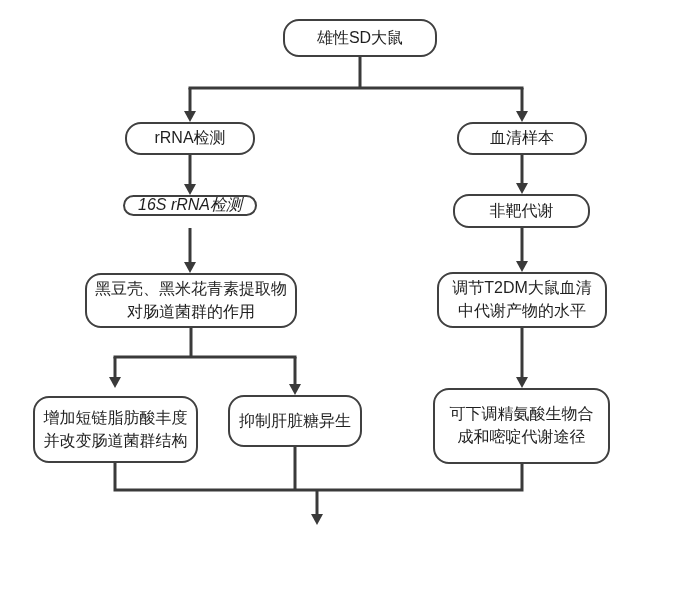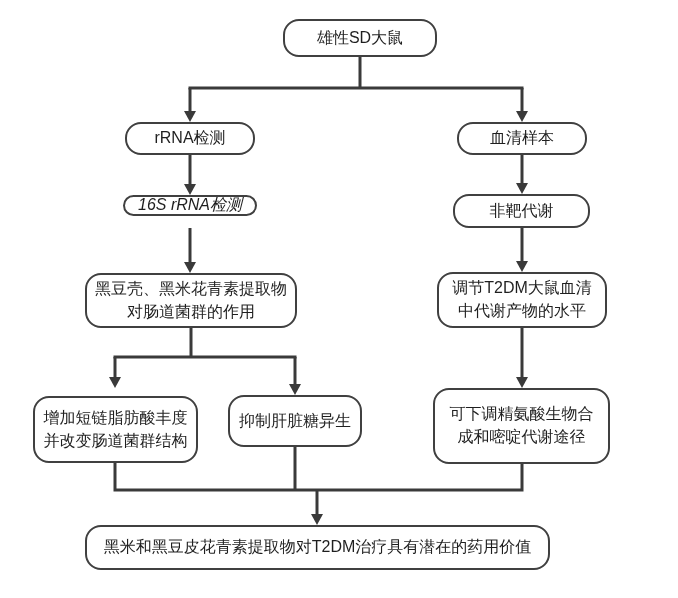--- a/index.html
+++ b/index.html
@@ -127,17 +127,14 @@
   <div class="node" style="left:437px;top:272px;width:170px;height:56px;">
     <span>调节T2DM大鼠血清
 中代谢产物的水平</span>
   </div>
 
   <div class="node" style="left:433px;top:388px;width:177px;height:76px;">
     <span>可下调精氨酸生物合
 成和嘧啶代谢途径</span>
   </div>
 
-  <div class="node" style="left:85px;top:525px;width:465px;height:45px;">
-    <span>黑米和黑豆皮花青素提取物对T2DM治疗具有潜在的药用价值</span>
-  </div>
 
 </div>
 
 </body></html>

